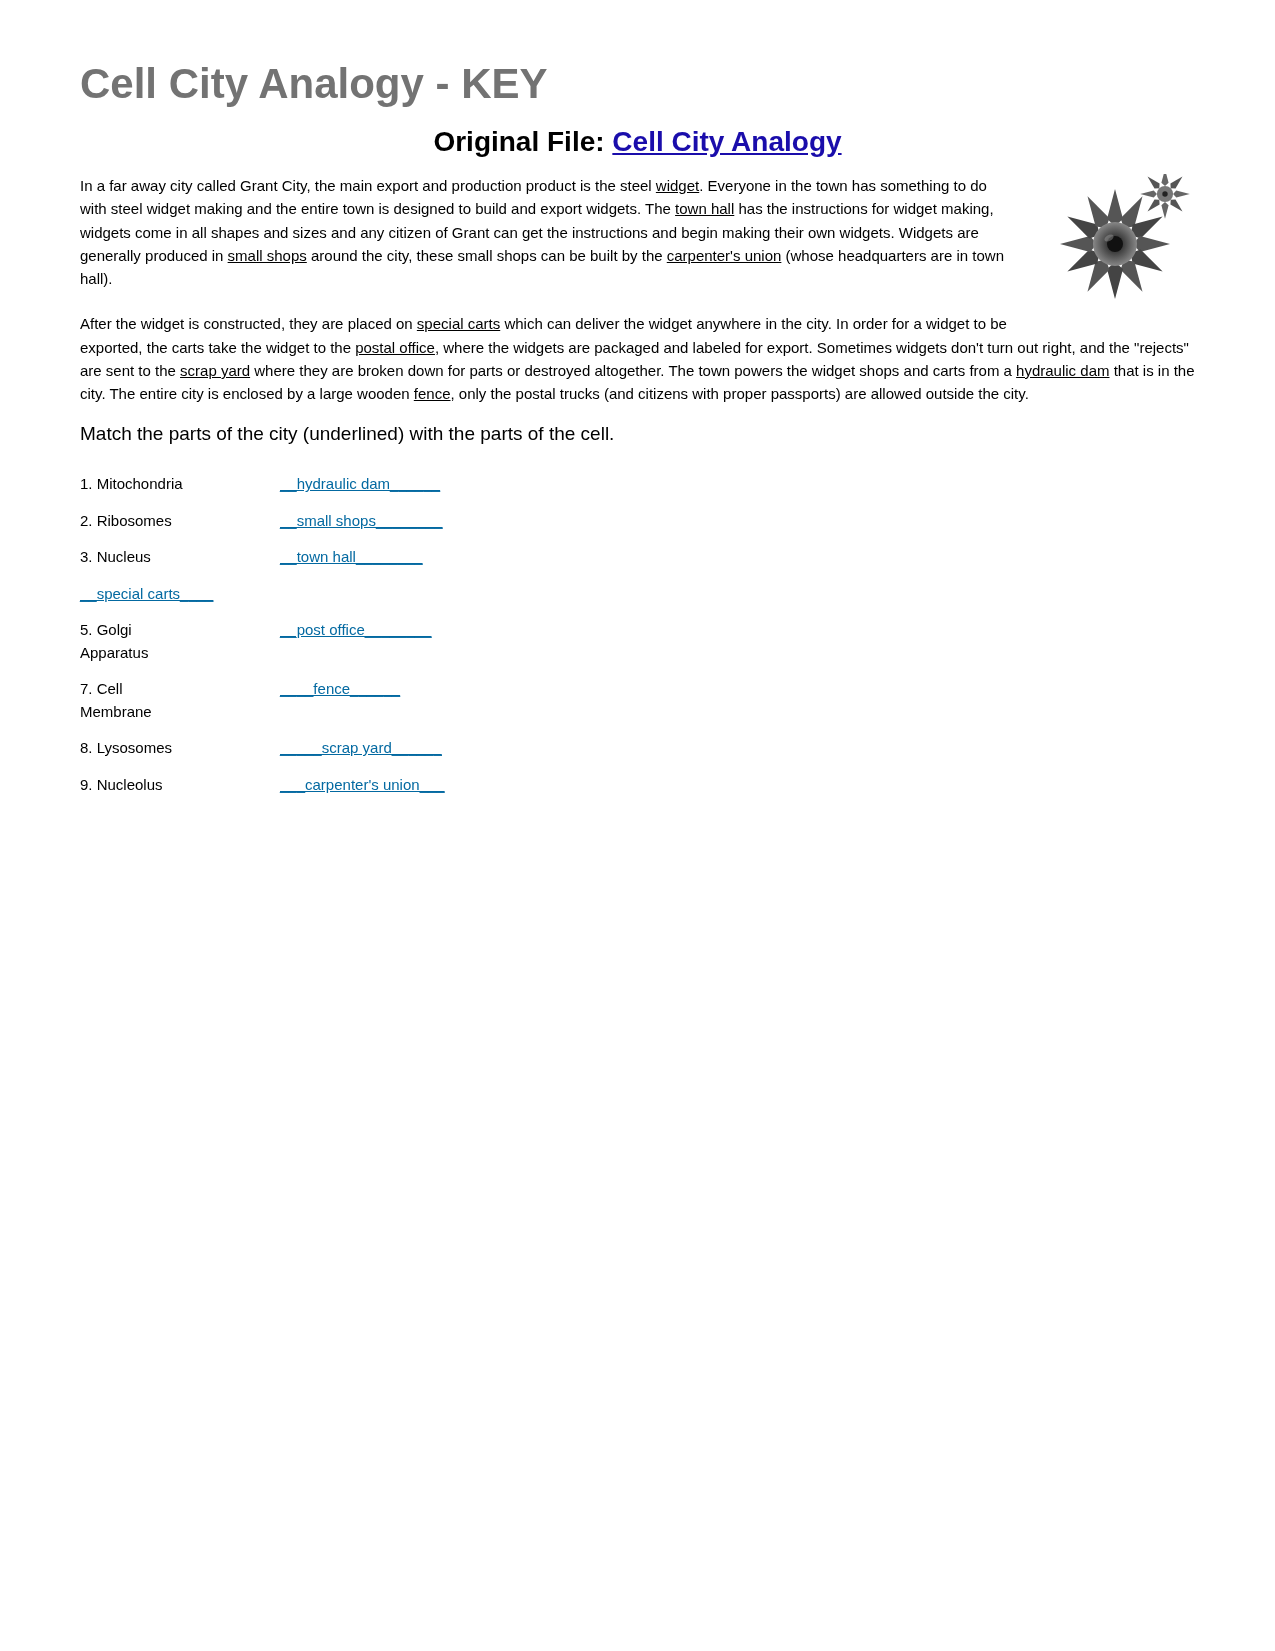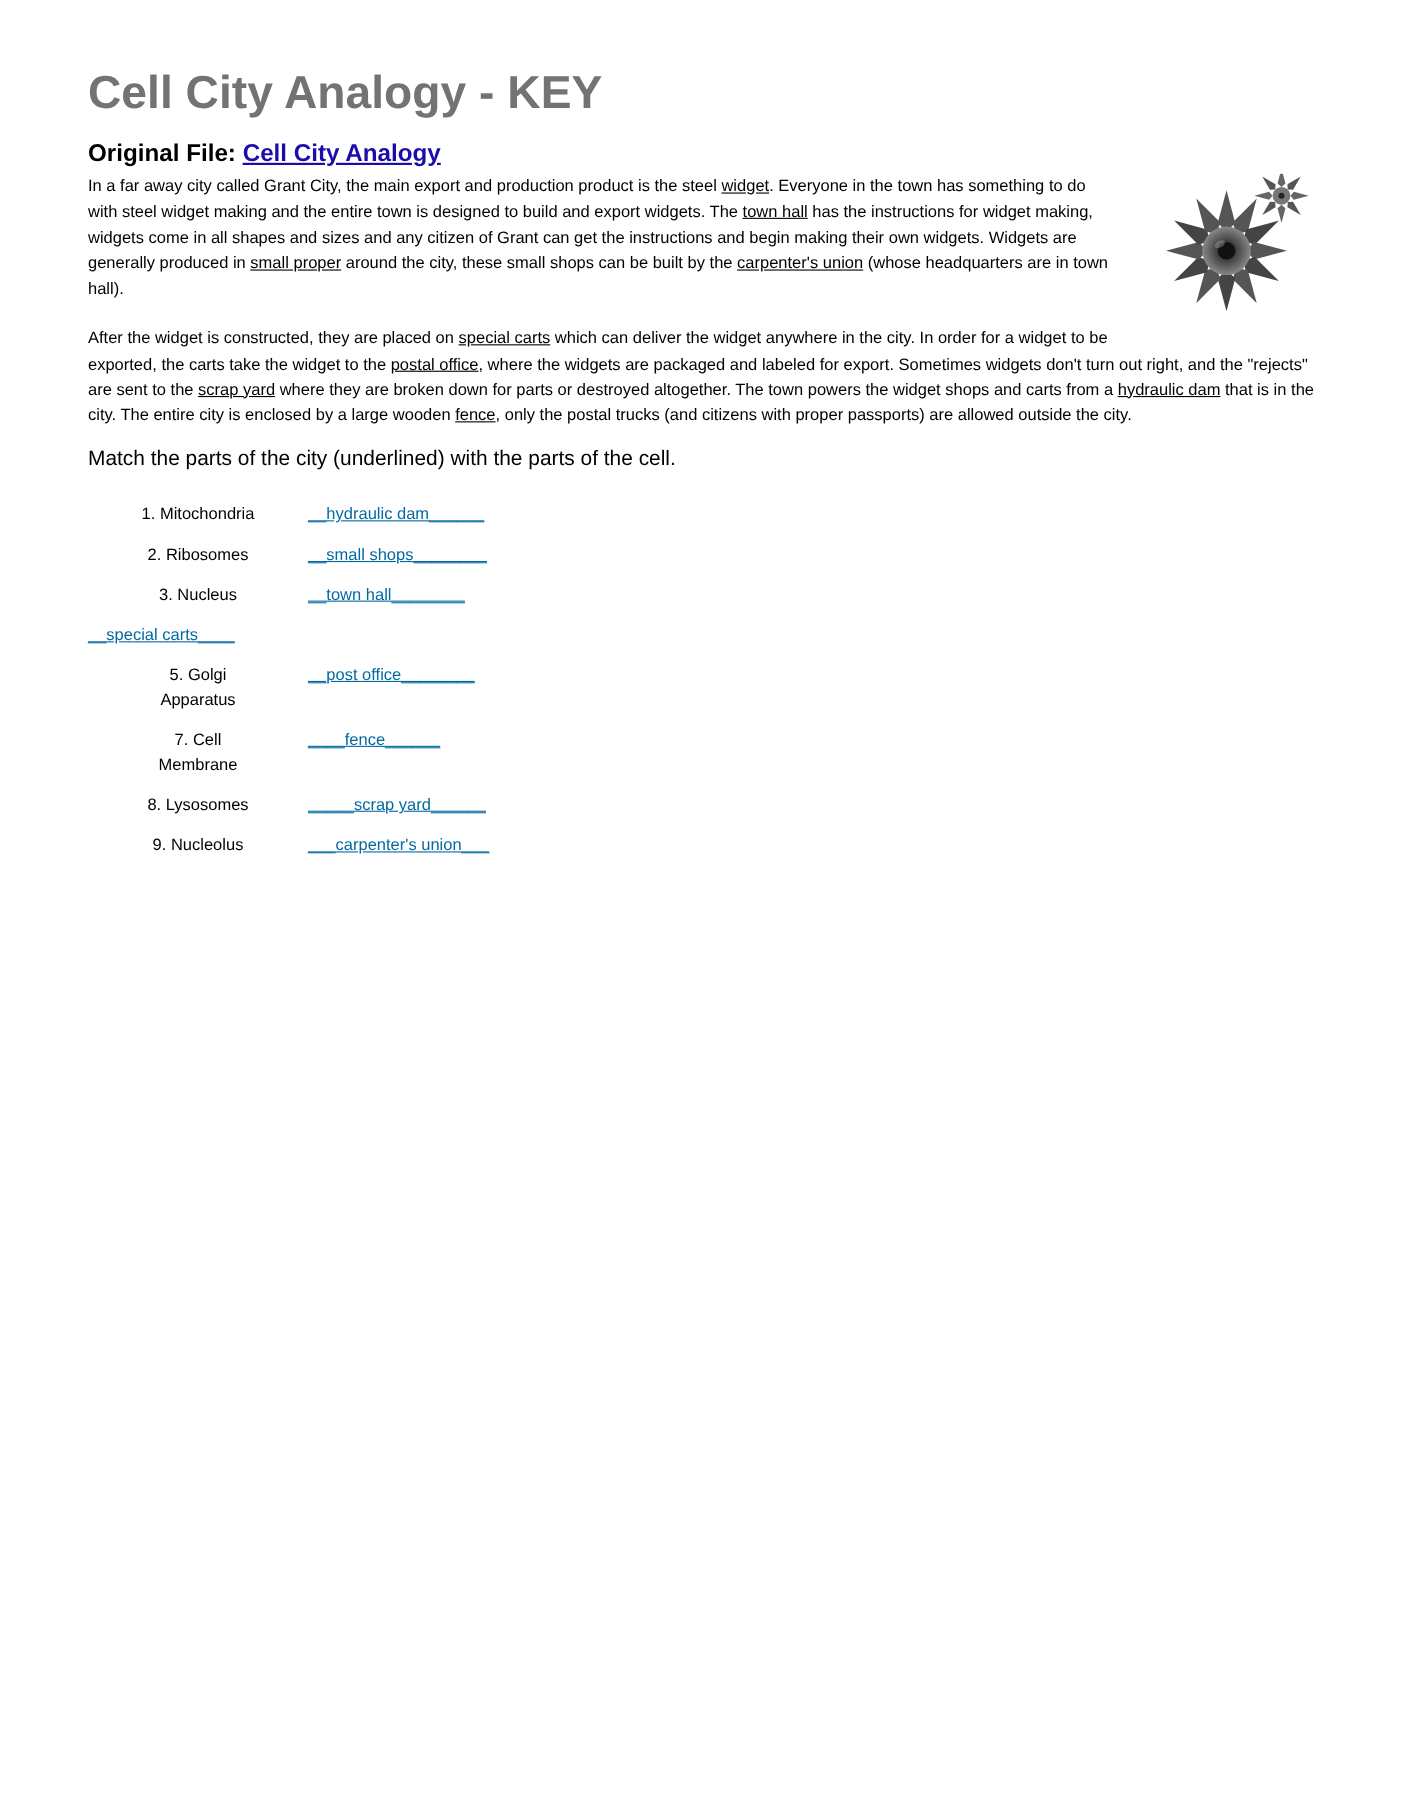--- a/index.html
+++ b/index.html
@@ -12,23 +12,24 @@
       min-height: 1651px;
       padding: 60px 80px;
     }
     .page-title {
       font-size: 42px;
       font-weight: bold;
       color: #737373;
       margin-bottom: 18px;
     }
     .original-file-line {
-      font-size: 22px;
+      font-size: 28px;
       font-weight: bold;
-      margin-bottom: 6px;
+      margin-bottom: 16px;
+      text-align: center;
     }
     .original-file-line a {
       color: #1a0dab;
       text-decoration: underline;
     }
     .intro-section {
       position: relative;
       margin-bottom: 22px;
     }
     .intro-text {
@@ -65,21 +66,20 @@
     .match-item {
       display: flex;
       align-items: flex-start;
       margin-bottom: 14px;
       font-size: 15px;
       line-height: 1.5;
     }
     .match-number {
       min-width: 200px;
       font-size: 15px;
-      text-align: center;
     }
     .match-answer {
       font-size: 15px;
       text-decoration: underline;
       color: #0369a1;
       min-width: 200px;
     }
     
     .gear-svg {
       width: 160px;
@@ -144,21 +144,21 @@
       </g>
     </svg>
   </div>
 
   <p class="intro-text">
     In a far away city called Grant City, the main export and production product is
     the steel <u>widget</u>. Everyone in the town has something to do with steel widget
     making and the entire town is designed to build and export widgets. The <u>town
     hall</u> has the instructions for widget making, widgets come in all shapes and
     sizes and any citizen of Grant can get the instructions and begin making their
-    own widgets. Widgets are generally produced in <u>small proper</u> around the city, these small shops can be
+    own widgets. Widgets are generally produced in <u>small shops</u> around the city, these small shops can be
     built by the <u>carpenter's union</u> (whose headquarters are in town hall).
   </p>
 </div>
 
 <p class="paragraph">
   After the widget is constructed, they are placed on <u>special carts</u> which can deliver the widget anywhere in
   the city. In order for a widget to be exported, the carts take the widget to the <u>postal office</u>, where the
   widgets are packaged and labeled for export. Sometimes widgets don't turn out right, and the "rejects" are
   sent to the <u>scrap yard</u> where they are broken down for parts or destroyed altogether. The town powers
   the widget shops and carts from a <u>hydraulic dam</u> that is in the city. The entire city is enclosed by a large

